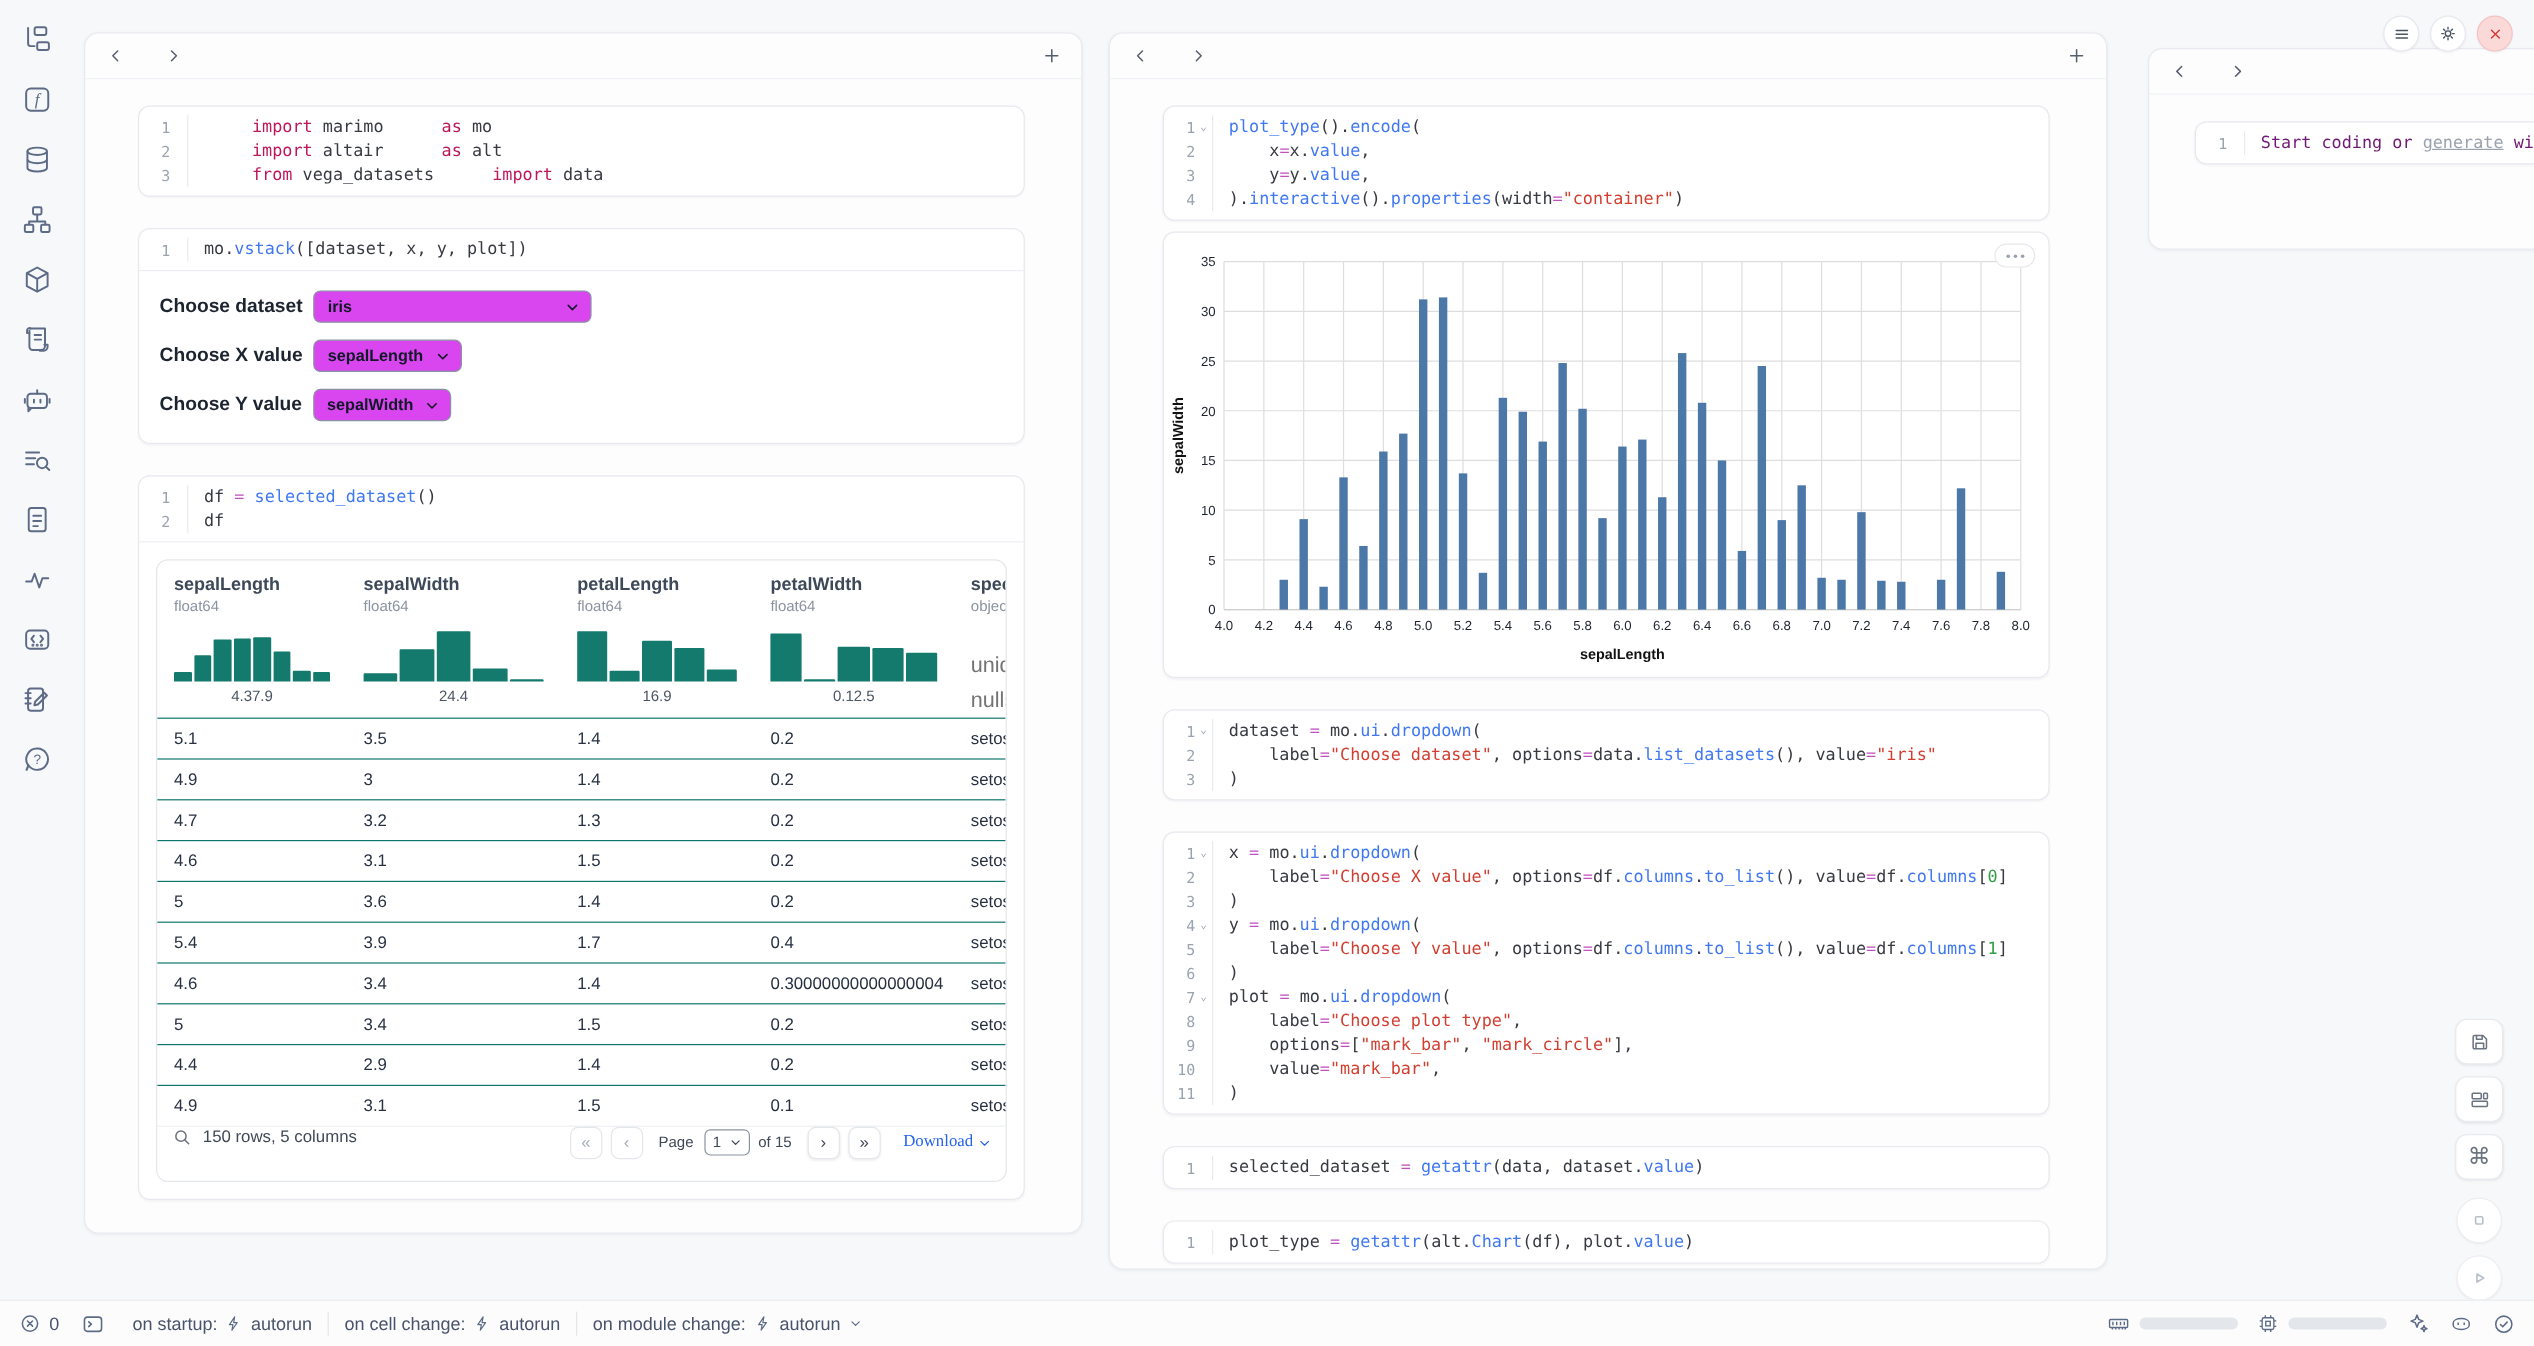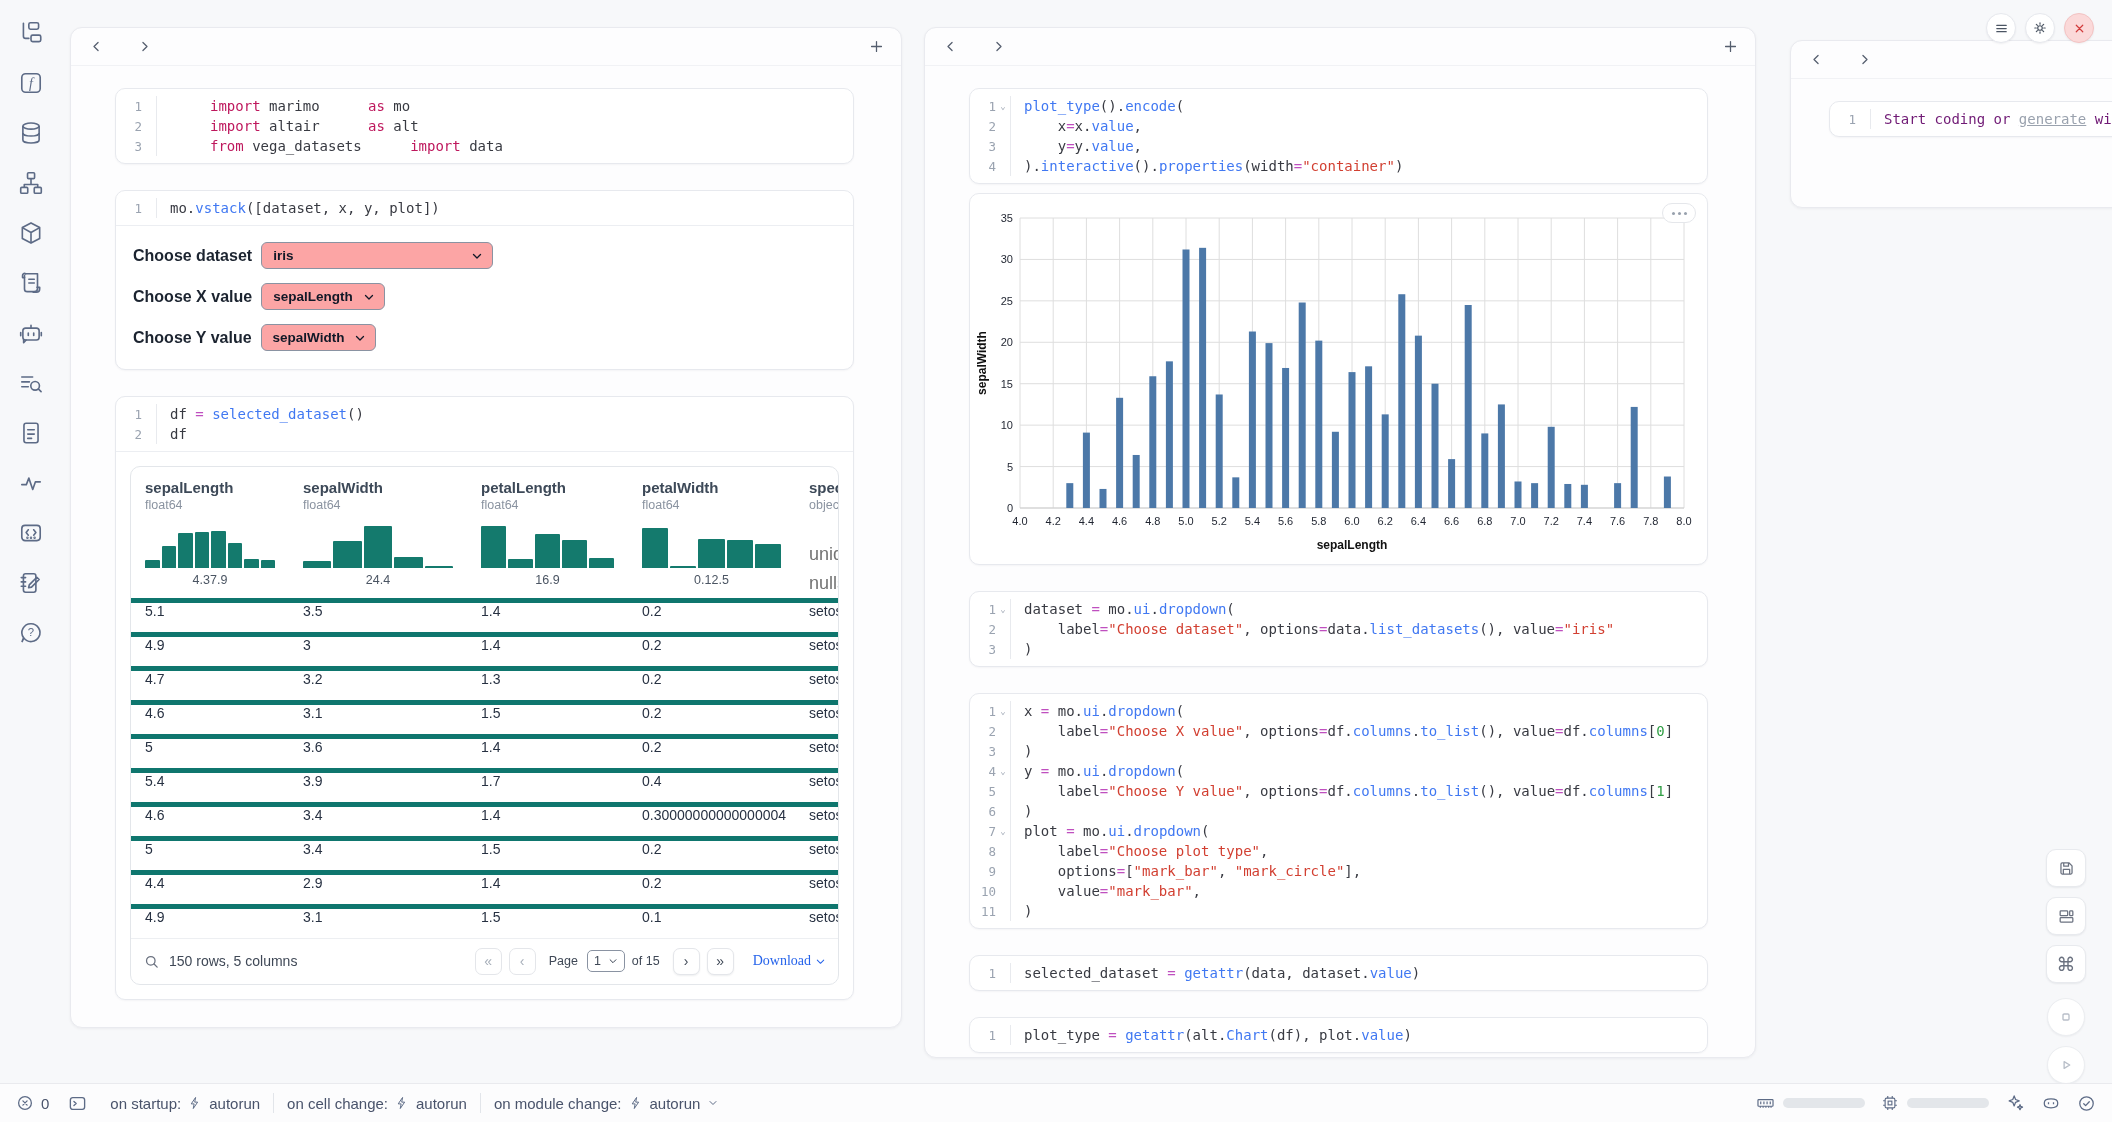--- a/index.html
+++ b/index.html
@@ -31,40 +31,40 @@
   .cl .ct { border-left:1px solid #e8eaee; padding-left:13px; height:20px; display:flex; align-items:center; white-space:pre; color:#383a42; }
   .tk-k { color:#be185d;margin-left:40px; } .tk-f { color:#4078f2; } .tk-s { color:#d23f31; }
   .tk-n { color:#2f9e44; } .tk-o { color:#bf4fbf; } .tk-p { color:#383a42; }
   .cell-output { border-top:1px solid #eceef2; }
 
   
   .controls { padding:16px 16px 4px 17px;font-weight:bold; }
   .drow { display:flex; align-items:center; margin-bottom:14px; }
   .dlabel { font-size:16px; color:#1c2430; }
   .dselect { margin-left:9px; display:inline-flex; align-items:center; gap:10px; justify-content:space-between;
-             border:1px solid #8a93a2; border-radius:6px; background:#fca5a5; padding:5px 9px 5px 11px;
+             border:1px solid #8a93a2; border-radius:6px; background:#d946ef; padding:5px 9px 5px 11px;
              font-size:13.5px; color:#111827; cursor:pointer; }
   .dselect.wide { width:232px; }
 
   
   .tout { padding:14px; }
   .tablebox { border:1px solid #e3e6ea; border-radius:10px; overflow:hidden; background:#fff; }
   .thead { display:flex; padding-top:12px; }
   .thcol { flex:none; padding:0 14px; overflow:hidden; }
   .c0 { width:158px; } .c1 { width:178px; } .c2 { width:161px; } .c3 { width:167px; }
   .c4 { flex:1 1 0; min-width:0; }
   .tname { font-size:15px; font-weight:700; color:#3d4958; white-space:nowrap; cursor:pointer; }
   .ttype { font-size:12.5px; color:#8a93a0; margin-top:2px; white-space:nowrap; }
   .hist { display:flex; align-items:flex-end; gap:2px; height:46px; margin-top:10px; }
   .hist i { flex:1 1 0; display:block; border-radius:1px 1px 0 0; }
   .trange { display:flex; justify-content:center; font-size:12.5px; color:#4b5563; margin:5px 0 10px; }
   .spextra { margin-top:28px; font-size:18px; color:#737373; line-height:1.6; white-space:nowrap; }
-  .trow { display:flex; border-top:5px solid #0f766e; height:34px; align-items:flex-start; font-size:14px; color:#273142; }
+  .trow { display:flex; border-top:1px solid #0f766e; height:34px; align-items:center; font-size:14px; color:#273142; }
   .trow > div { padding-left:14px; white-space:nowrap; overflow:hidden; flex:none; }
-  .tfoot { border-top:1px solid #edeff2; height:46px; display:flex; align-items:center; padding:0 12px; font-size:14px; color:#3f4856; }
+  .tfoot { border-top:1px solid #edeff2; height:46px; display:flex; align-items:flex-start; padding:0 12px; font-size:14px; color:#3f4856; }
   .tfoot .left { display:flex; align-items:center; gap:9px; }
   .tfoot .right { margin-left:auto; display:flex; align-items:center; gap:7px; }
   .pgbtn { width:27px; height:27px; border:1px solid #e4e6ea; border-radius:7px; background:#fff; display:flex; align-items:center; justify-content:center;
            font-size:14px; color:#3f4856; box-shadow:0 1px 2px rgba(16,24,40,.07); cursor:pointer; }
   .pgbtn.muted { color:#a6aeb9; box-shadow:none; }
   .pglabel { font-size:12.5px; color:#3f4856; margin:0 2px 0 6px; }
   .pgsel { border:1px solid #8a93a2; border-radius:5px; padding:3px 6px; font-size:12.5px; display:flex; align-items:center; gap:7px; cursor:pointer; }
   .oflabel { font-size:12.5px; color:#3f4856; margin-right:6px; }
   .dl { margin-left:12px; color:#2563eb; font-size:14px; display:flex; align-items:center; gap:4px; cursor:pointer;font-family:Liberation Serif, serif; }
 

